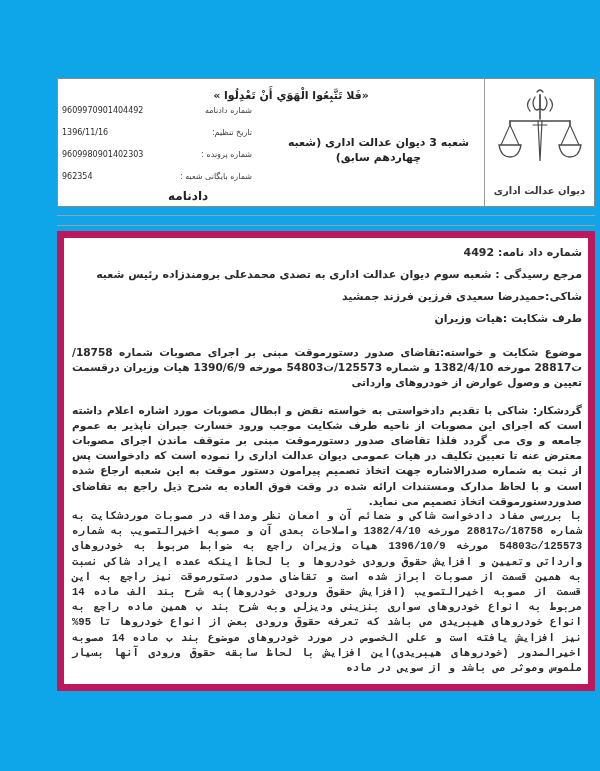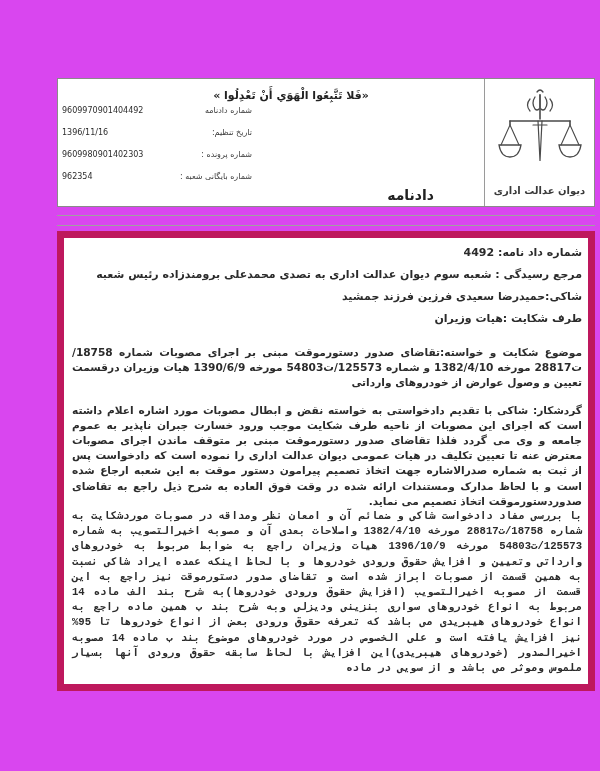--- a/index.html
+++ b/index.html
@@ -4,21 +4,21 @@
 <style>
   html,body{margin:0;padding:0;}
   body{
     width:600px;height:771px;
     background:#ffffff;
     font-family:"DejaVu Sans", sans-serif;
     color:#2e2e2e;
     position:relative;
     overflow:hidden;
   }
-  .page{position:absolute;inset:0;background:#d946ef;}
+  .page{position:absolute;inset:0;background:#0ea5e9;}
   .frame{position:absolute;left:57px;top:78px;width:538px;}
   
   .header-box{
     position:relative;
     height:127px;
     border:1px solid #8a8a8a;
     background:#fff;
   }
   .logo-cell{
     position:absolute;top:0;bottom:0;left:auto;right:0;
@@ -39,21 +39,21 @@
     height:22px;direction:rtl;
   }
   .field-label{font-size:8px;color:#3d3d3d;white-space:nowrap;}
   .field-value{font-size:8px;color:#2c2c2c;direction:ltr;white-space:nowrap;}
   .branch-title{
     position:absolute;top:56px;right:118px;width:195px;
     font-size:11px;font-weight:bold;text-align:center;color:#222;line-height:15px;
   }
   .doc-title{
     position:absolute;bottom:3px;left:110px;right:160px;
-    text-align:right;font-size:14px;font-weight:bold;color:#222;
+    text-align:left;font-size:12px;font-weight:bold;color:#222;
   }
   
   .thin-row{height:8px;border-bottom:1px solid #a0a0a0;}
   .thin-row.second{height:9px;}
   .gap-row{height:5px;}
   
   .body-box{
     border:7px solid #be185d;
     min-height:444px;
     padding:4px 6px 8px 8px;
@@ -92,20 +92,21 @@
         <div class="field-row">
           <span class="field-label">شماره پرونده :</span>
           <span class="field-value">9609980901402303</span>
         </div>
         <div class="field-row">
           <span class="field-label">شماره بایگانی شعبه :</span>
           <span class="field-value">962354</span>
         </div>
       </div>
 
+      <div class="branch-title">شعبه 3 دیوان عدالت اداری (شعبه چهاردهم سابق)</div>
 
       <div class="doc-title">دادنامه</div>
 
       <div class="logo-cell">
         <span>
           <svg width="86" height="100" viewBox="0 0 86 100" fill="none" stroke="#4a4a4a" stroke-width="1.6" stroke-linecap="round">
 
             <path d="M40 9 Q43 5 46 9" stroke-width="1.3"></path>
             <path d="M43 12 L43 26" stroke-width="1.8"></path>
             <path d="M38 14 Q34 20 38 26 Q40 28 42 26" stroke-width="1.3"></path>

